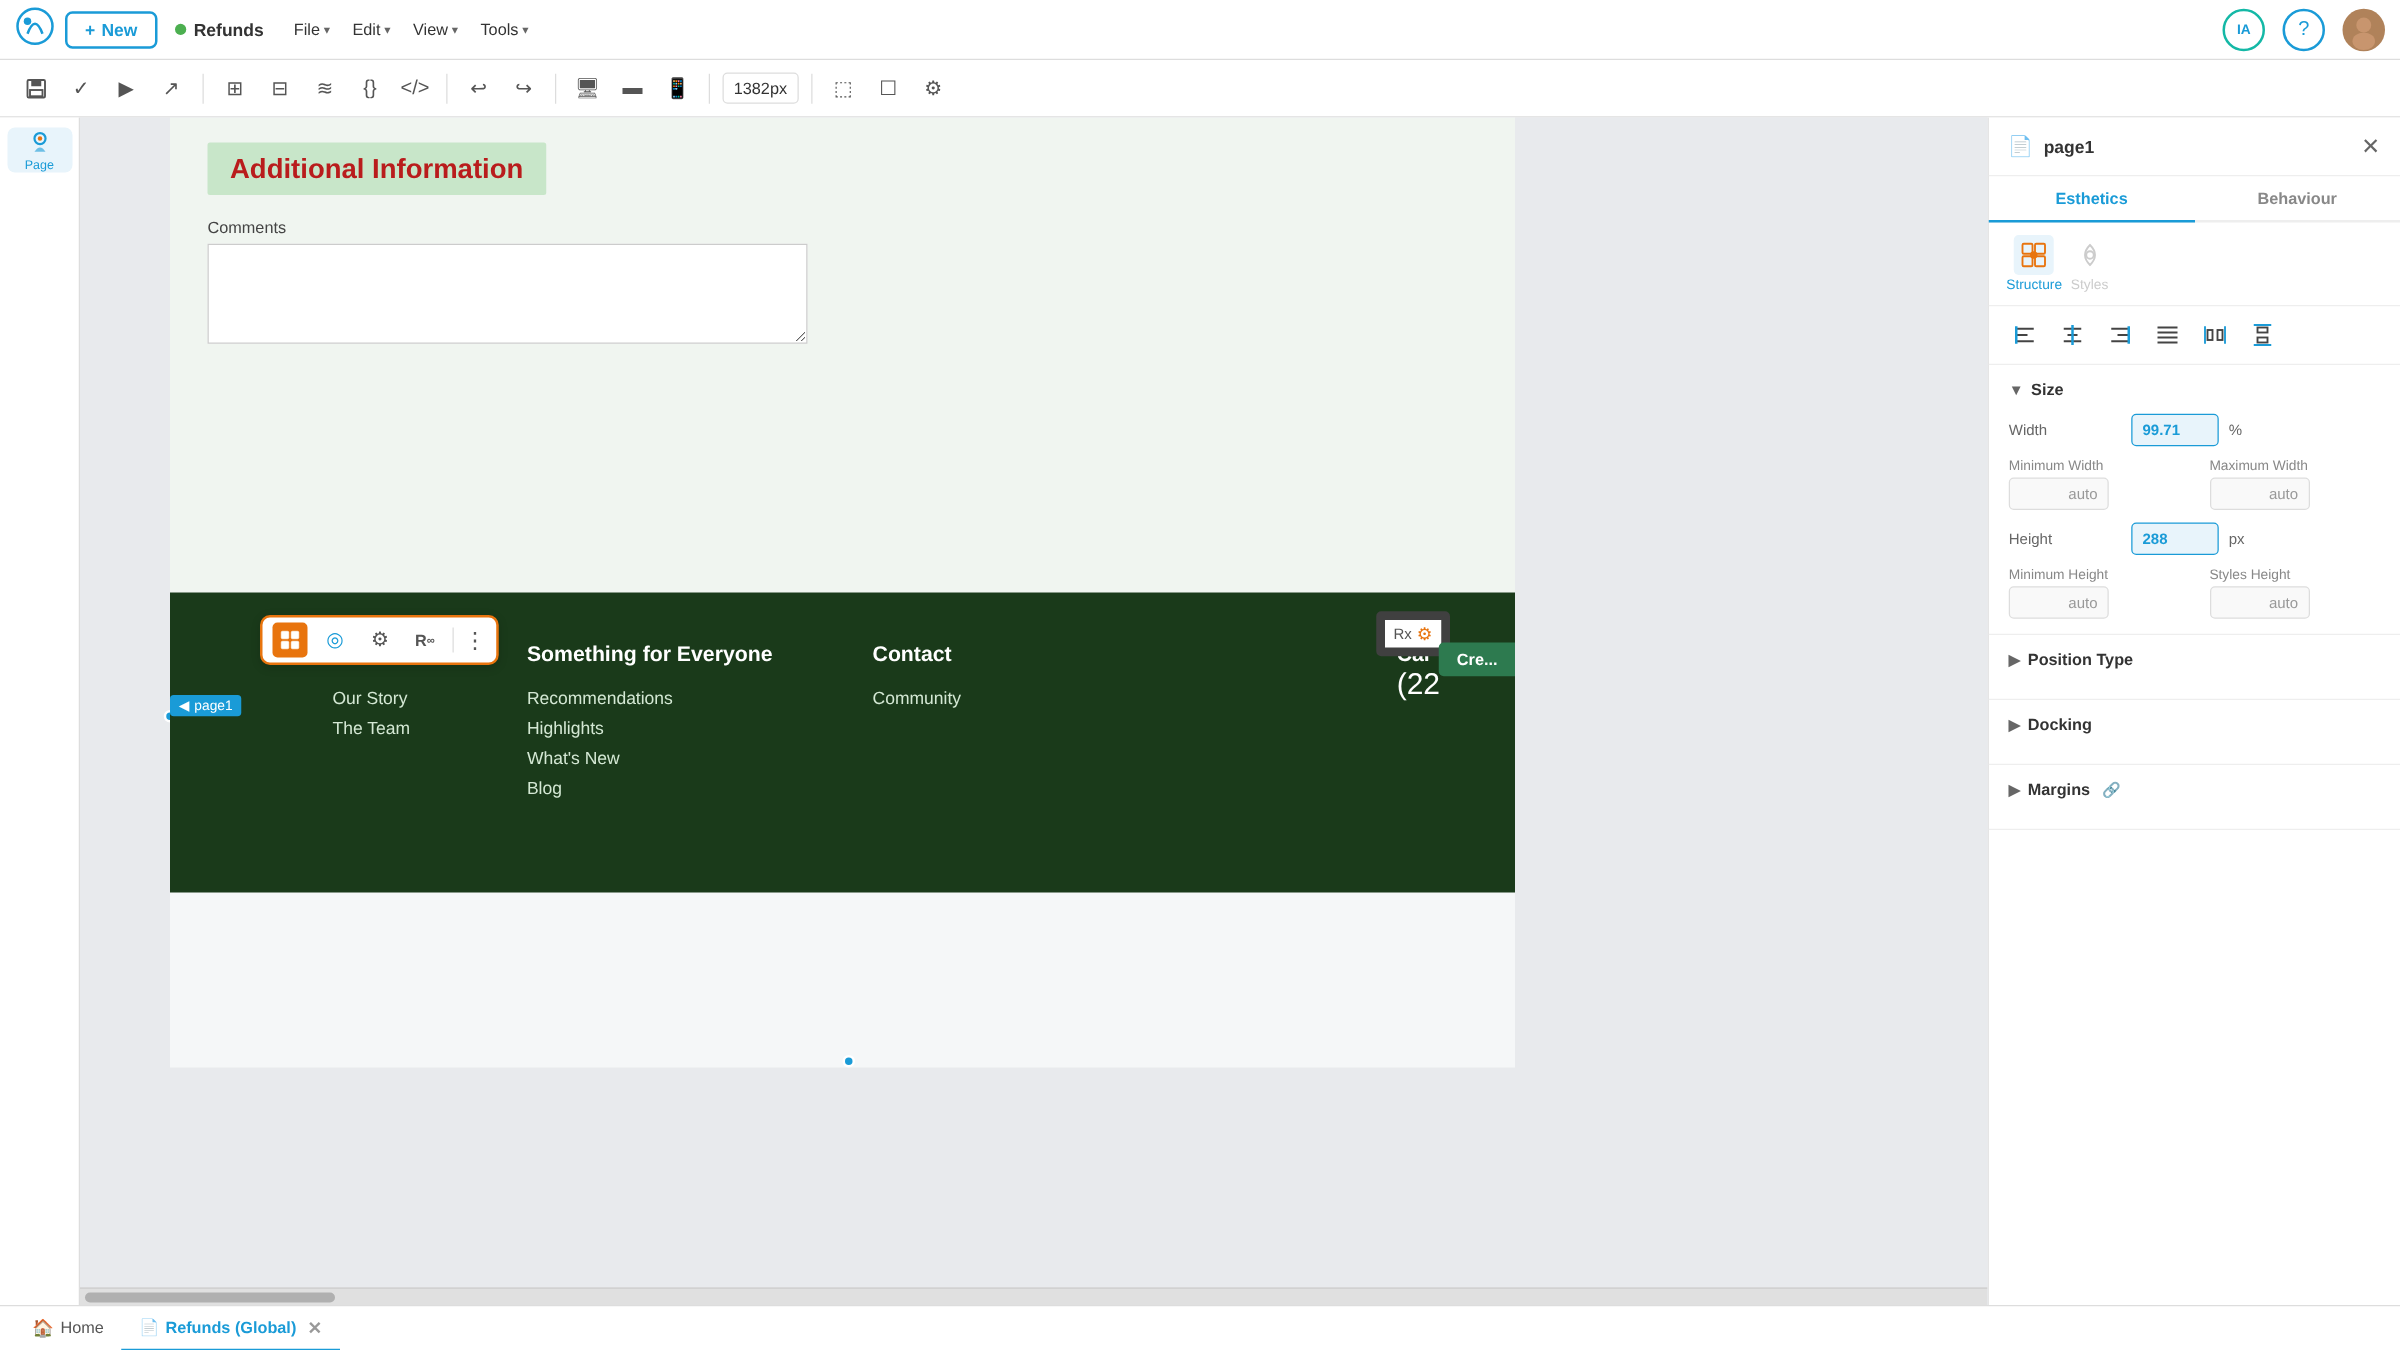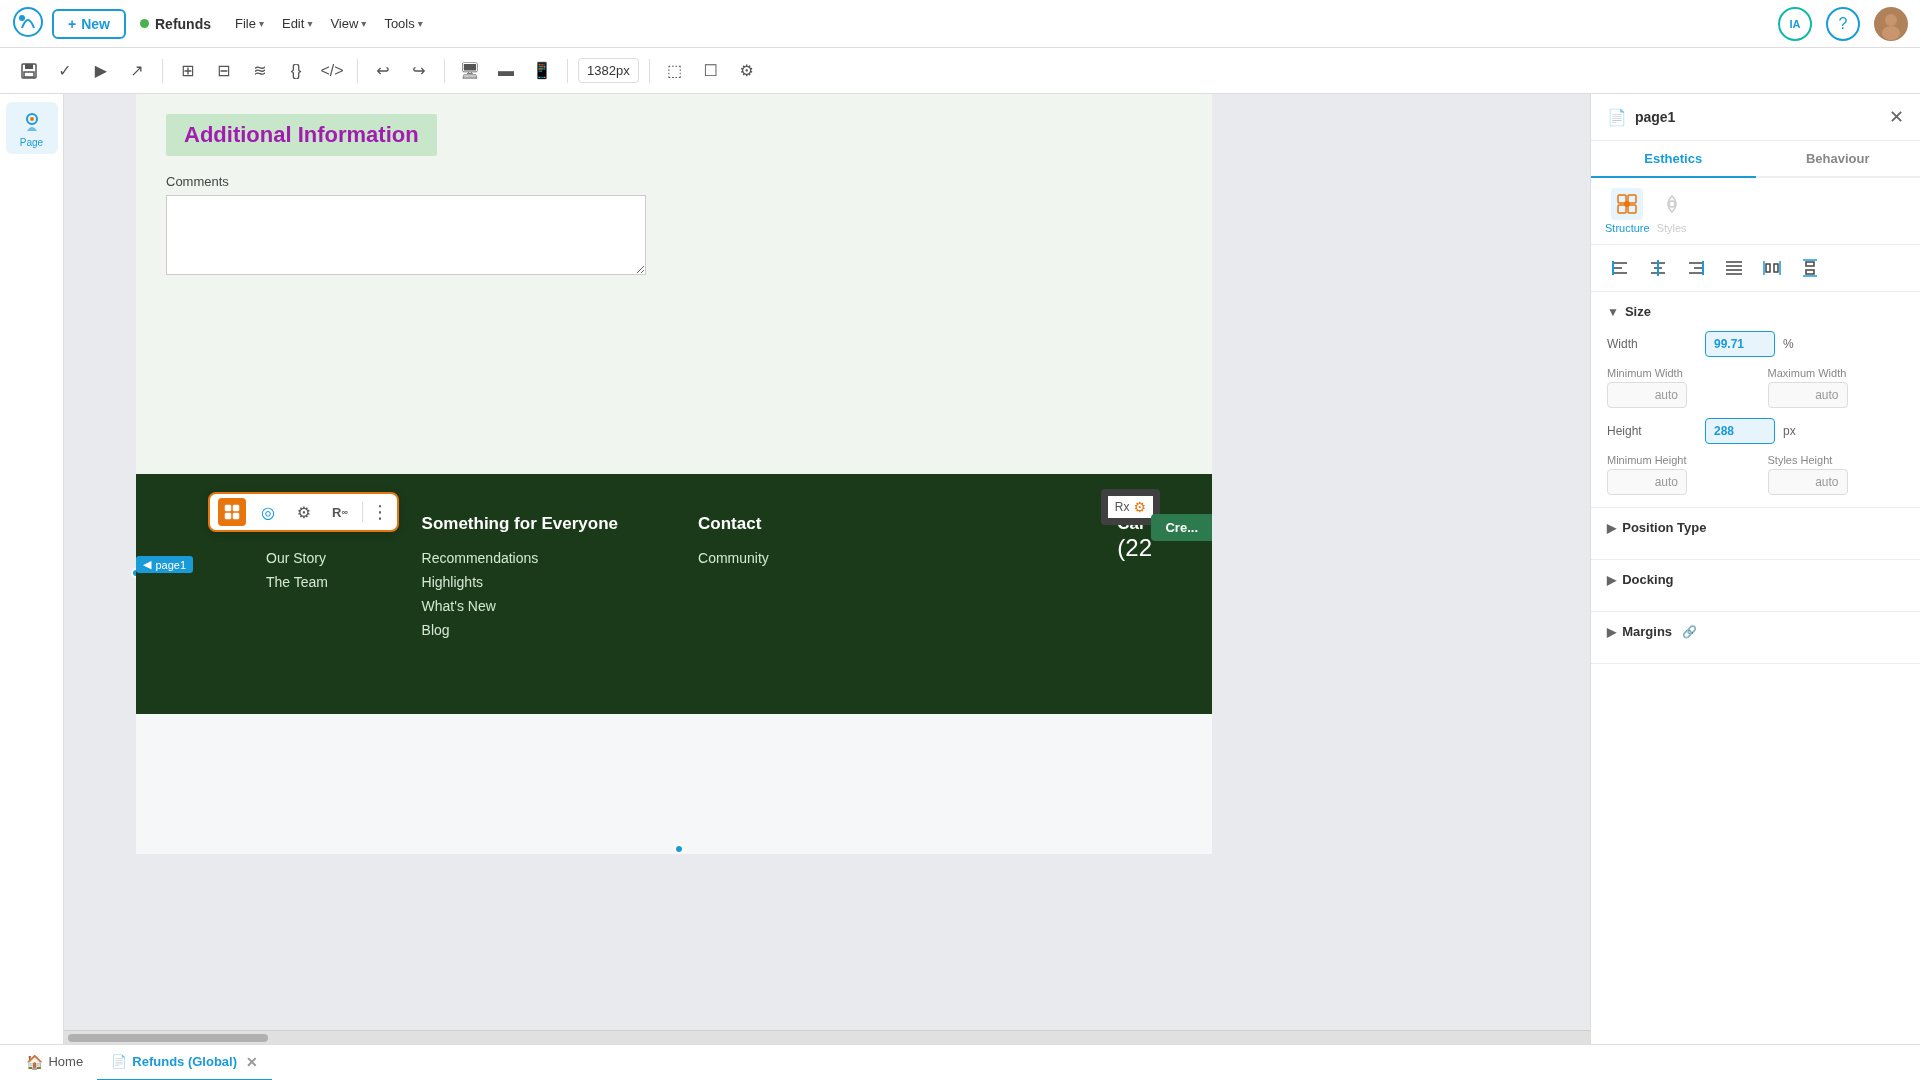--- a/index.html
+++ b/index.html
@@ -63,21 +63,21 @@
 
     
     #main-layout { display: flex; height: calc(1080px - 94px - 36px); }
 
     
     #left-sidebar {
       width: 64px; background: #fff; border-right: 1px solid #ddd;
       display: flex; flex-direction: column; align-items: center; padding-top: 8px;
     }
     .sidebar-icon {
-      width: 52px; height: 52px; display: flex; flex-direction: column;
+      width: 52px; height: 36px; display: flex; flex-direction: column;
       align-items: center; justify-content: center; gap: 2px;
       cursor: pointer; border-radius: 6px; font-size: 22px; color: #1a9bd7;
     }
     .sidebar-icon.active { background: #e8f4fb; }
     .sidebar-icon span.label { font-size: 10px; color: #1a9bd7; }
 
     
     #canvas-area {
       flex: 1; background: #e8eaed; overflow: hidden; position: relative;
     }
@@ -94,21 +94,21 @@
       background: #f5f7f8; margin: 0; width: 1076px; min-height: 760px;
       position: relative; margin-left: 72px;
     }
 
     
     #form-section {
       background: #f0f5f0; padding: 20px 30px 30px 30px; min-height: 380px;
     }
     .section-title-bar {
       display: inline-block; background: #c8e6c9; padding: 8px 18px;
-      font-size: 22px; font-weight: 600; color: #a21caf; border-radius: 2px; margin-bottom: 18px; text-align: right;
+      font-size: 22px; font-weight: 600; color: #b91c1c; border-radius: 2px; margin-bottom: 18px; text-align: right;
     }
     .field-label { font-size: 13px; color: #444; margin-bottom: 6px; }
     .comments-textarea {
       width: 480px; height: 80px; border: 1px solid #ccc; background: #fff;
       resize: both; display: block;
     }
 
     
     #element-toolbar {
       position: absolute; top: 398px; left: 72px; z-index: 20;

